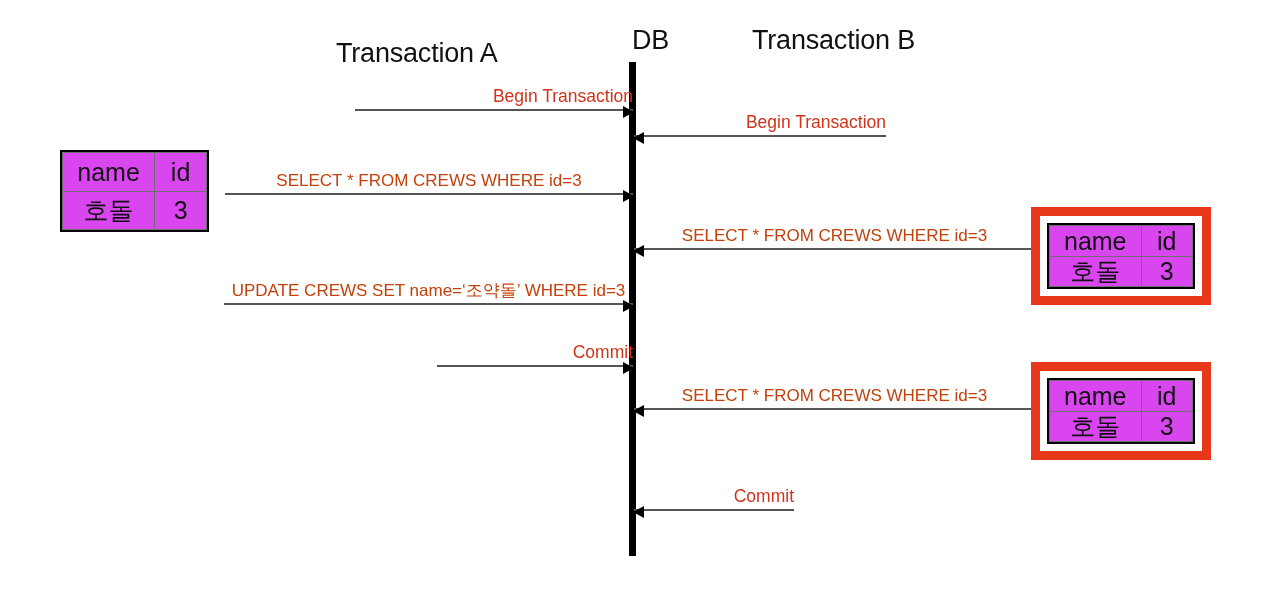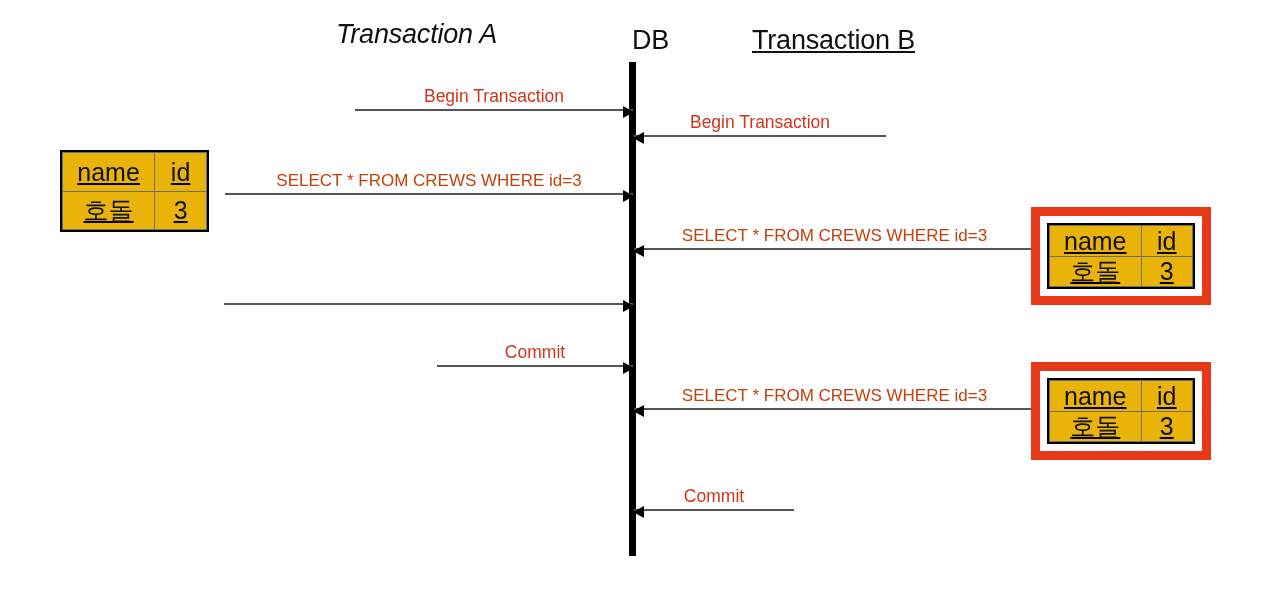--- a/index.html
+++ b/index.html
@@ -38,21 +38,21 @@
   }
   .msg-label {
     position: absolute;
     bottom: 9px;
     width: 100%;
     text-align: center;
     font-size: 17.5px;
     white-space: nowrap;
     line-height: 1;
   }
-  .msg-label.red   { color: #d1341c; }
+  .msg-label.red   { color: #d1341c; text-align: right; }
   .msg-label.black { color: #c2410c; font-size: 17px; }
 
   .msg-line {
     position: absolute;
     left: 0;
     right: 0;
     bottom: 3px;
     height: 1.6px;
     background: #555555;
   }
@@ -69,24 +69,23 @@
     border-left: 11px solid #000000;
   }
   .arrowhead.left {
     left: -1px;
     border-right: 11px solid #000000;
   }
 
   
   .result-table {
     position: absolute;
-    background: #eab308;
+    background: #d946ef;
     border: 2.5px solid #000000;
     border-collapse: collapse;
-    text-decoration: underline;
   }
   .result-table table {
     border-collapse: collapse;
     width: 100%;
     height: 100%;
   }
   .result-table td {
     border: 1.2px solid #6e6e6e;
     text-align: center;
     font-size: 25px;
@@ -125,25 +124,25 @@
     letter-spacing: 5px;
     overflow: hidden;
     white-space: nowrap;
   }
 </style>
 </head>
 <body>
 
 <div id="canvas">
 
-  <div class="lifeline-header" style="left:336px; top:19px;font-style:italic;">Transaction A</div>
+  <div class="lifeline-header" style="left:336px; top:38px;">Transaction A</div>
 
   <div class="lifeline-header" style="left:632px; top:25px;">DB</div>
 
-  <div class="lifeline-header" style="left:752px; top:25px;text-decoration:underline;">Transaction B</div>
+  <div class="lifeline-header" style="left:752px; top:25px;">Transaction B</div>
 
   <div class="db-line" style="left:629px; top:62px; width:6.5px; height:494px;"></div>
 
   <div class="msg" style="left:355px; top:74px; width:278px;">
     <div class="msg-label red">Begin Transaction</div>
     <div class="msg-line"></div>
     <div class="arrowhead right"></div>
   </div>
 
   <div class="msg" style="left:634px; top:100px; width:252px;">
@@ -158,20 +157,21 @@
     <div class="arrowhead right"></div>
   </div>
 
   <div class="msg" style="left:634px; top:213px; width:401px;">
     <div class="msg-label black">SELECT * FROM CREWS WHERE id=3</div>
     <div class="msg-line"></div>
     <div class="arrowhead left"></div>
   </div>
 
   <div class="msg" style="left:224px; top:268px; width:409px;">
+    <div class="msg-label black">UPDATE CREWS SET name=‘조약돌’ WHERE id=3</div>
     <div class="msg-line"></div>
     <div class="arrowhead right"></div>
   </div>
 
   <div class="msg" style="left:437px; top:330px; width:196px;">
     <div class="msg-label red">Commit</div>
     <div class="msg-line"></div>
     <div class="arrowhead right"></div>
   </div>
 

